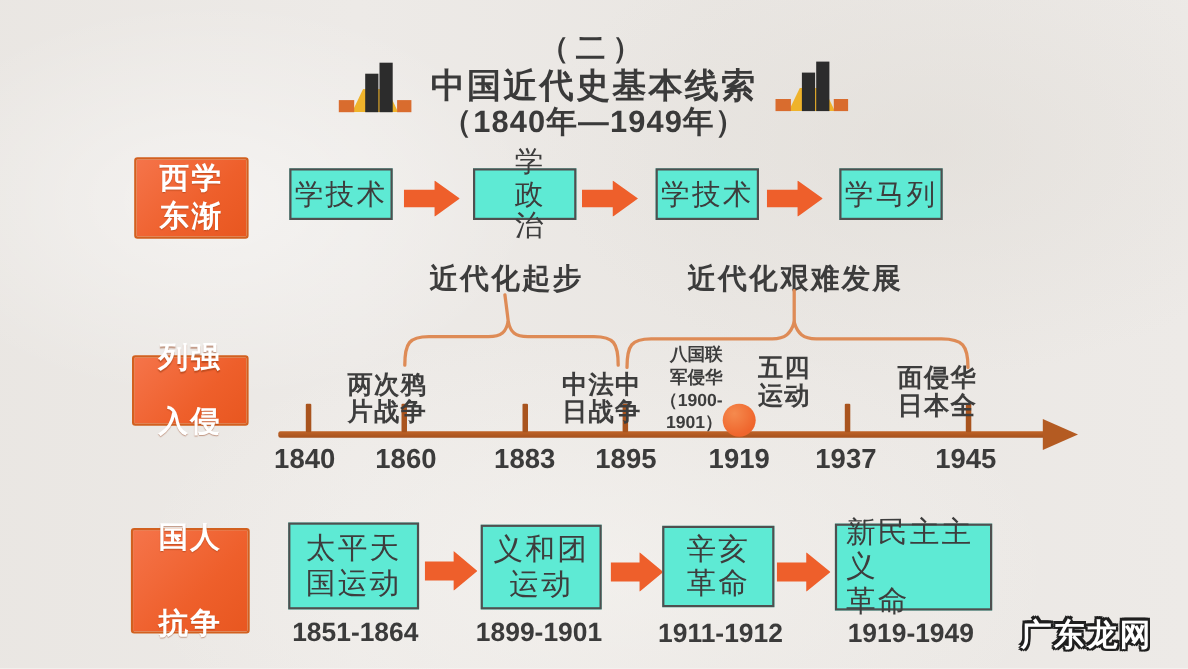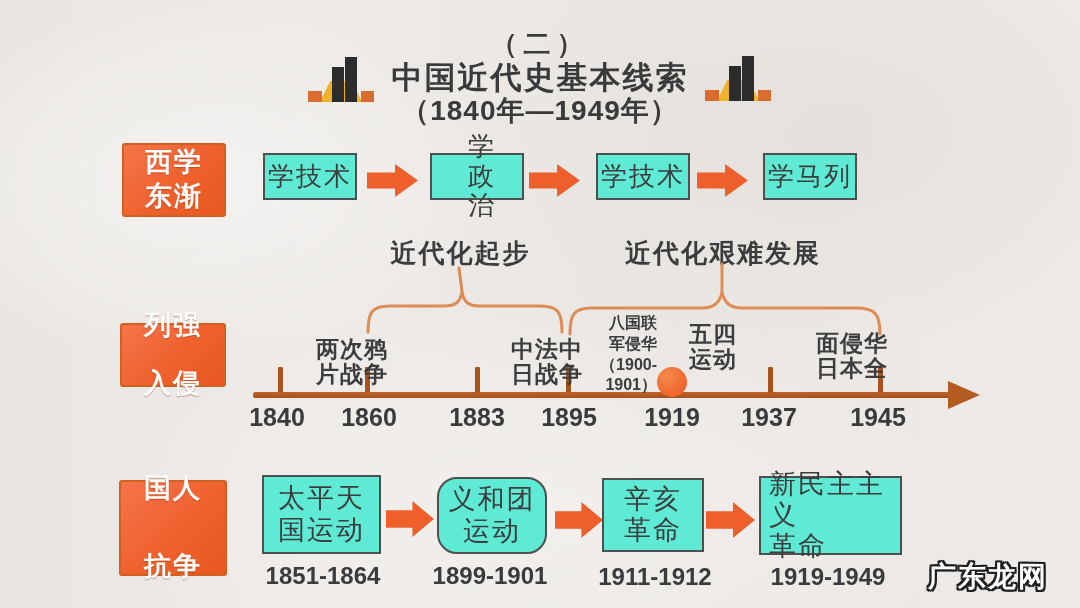--- a/index.html
+++ b/index.html
@@ -190,21 +190,21 @@
   </div>
 
   <div class="white-box" style="left:262px; top:475px; width:119px; height:79px; font-size:27px;">
     <span>太平天</span>
     <span>国运动</span>
   </div>
   <div class="period" style="left:258px; top:562px;">1851-1864</div>
 
   <div class="block-arrow" style="left:386px; top:501px; width:48px; height:36px;"></div>
 
-  <div class="white-box" style="left:437px; top:477px; width:110px; height:77px; font-size:27px;border-radius:20px;">
+  <div class="white-box" style="left:437px; top:477px; width:110px; height:77px; font-size:27px;">
     <span>义和团</span>
     <span>运动</span>
   </div>
   <div class="period" style="left:425px; top:562px;">1899-1901</div>
 
   <div class="block-arrow" style="left:555px; top:502px; width:48px; height:36px;"></div>
 
   <div class="white-box" style="left:602px; top:478px; width:102px; height:74px; font-size:27px;">
     <span>辛亥</span>
     <span>革命</span>

